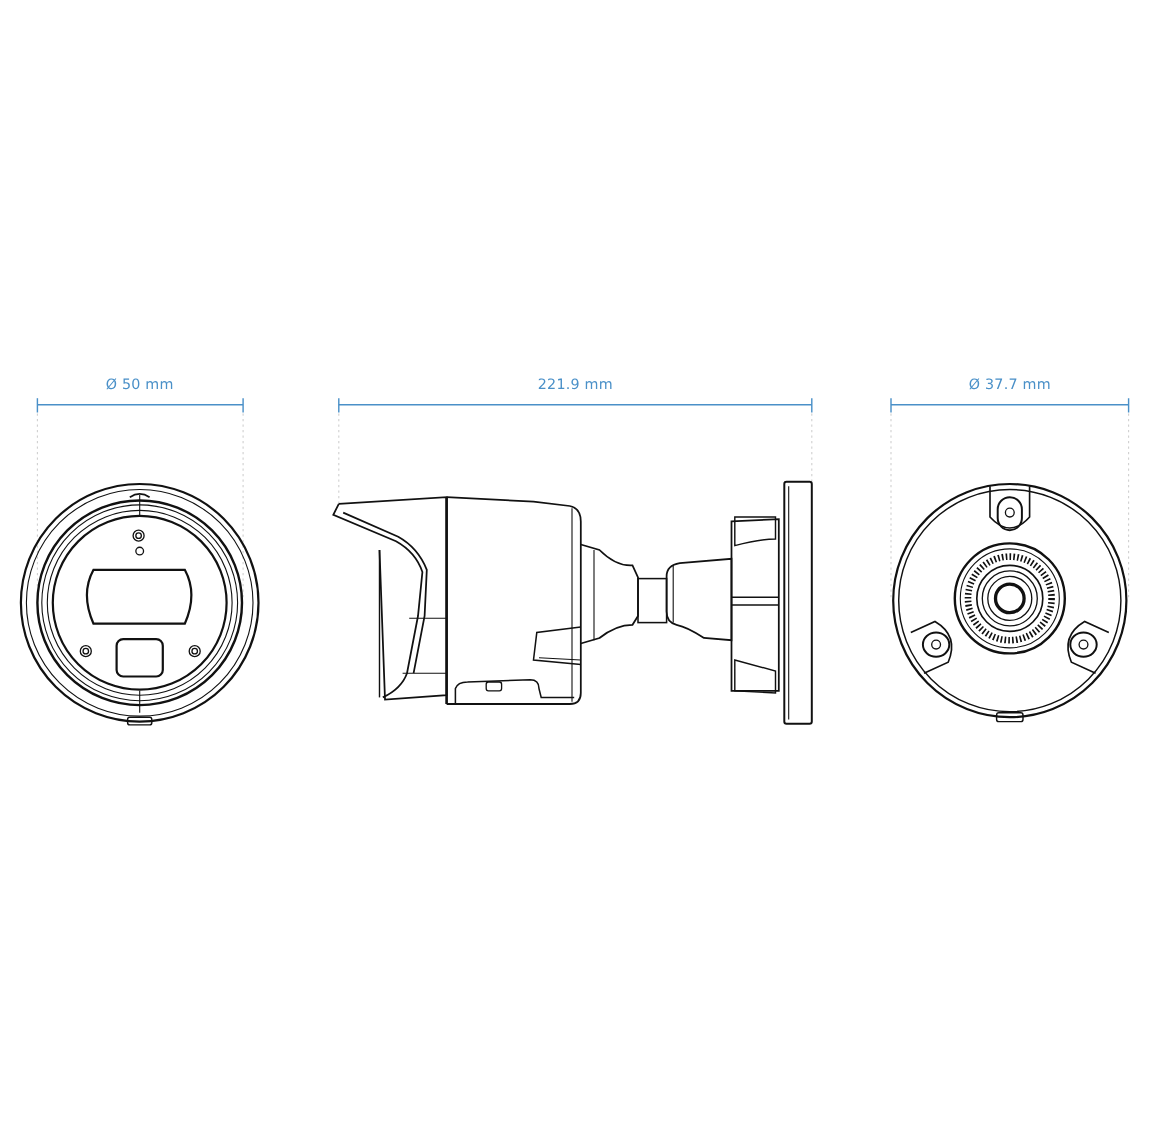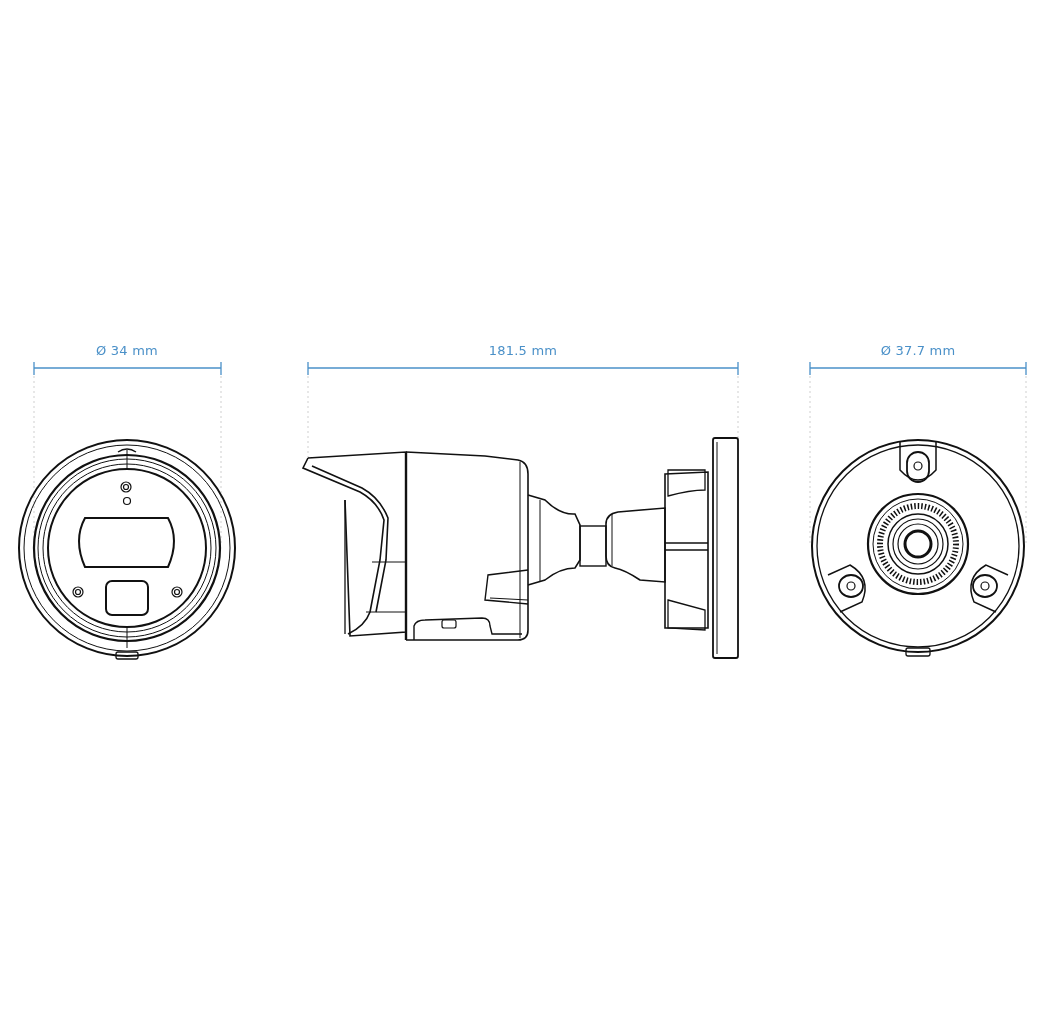--- a/index.html
+++ b/index.html
@@ -122,15 +122,15 @@
     <circle cx="918" cy="544" r="38" stroke-width="6" stroke-dasharray="1.5,2"></circle>
     <circle cx="918" cy="544" r="30" stroke-width="1.5"></circle>
     <circle cx="918" cy="544" r="25" stroke-width="1.2"></circle>
     <circle cx="918" cy="544" r="20" stroke-width="1.2"></circle>
     <circle cx="918" cy="544" r="13" stroke-width="3"></circle>
 
     <rect x="906" y="648" width="24" height="8" rx="2" stroke-width="1.3"></rect>
   </g>
 </svg>
 
-<div class="dim-label" style="left:127px; top:343px;">Ø 34 mm</div>
-<div class="dim-label" style="left:523px; top:343px;">181.5 mm</div>
+<div class="dim-label" style="left:127px; top:343px;">Ø 50 mm</div>
+<div class="dim-label" style="left:523px; top:343px;">221.9 mm</div>
 <div class="dim-label" style="left:918px; top:343px;">Ø 37.7 mm</div>
 
 </body></html>

